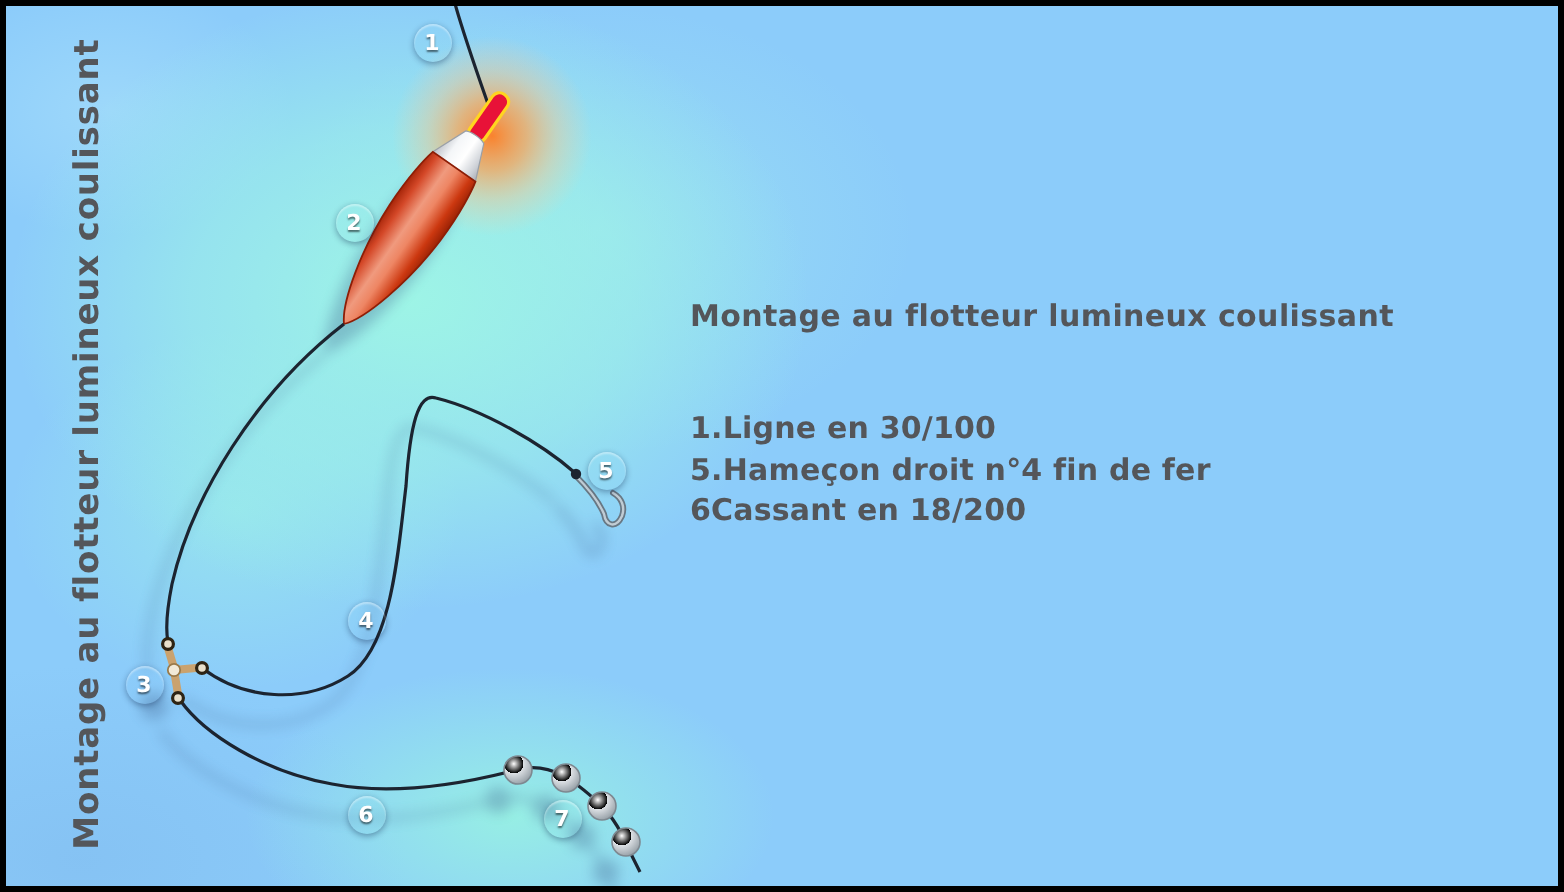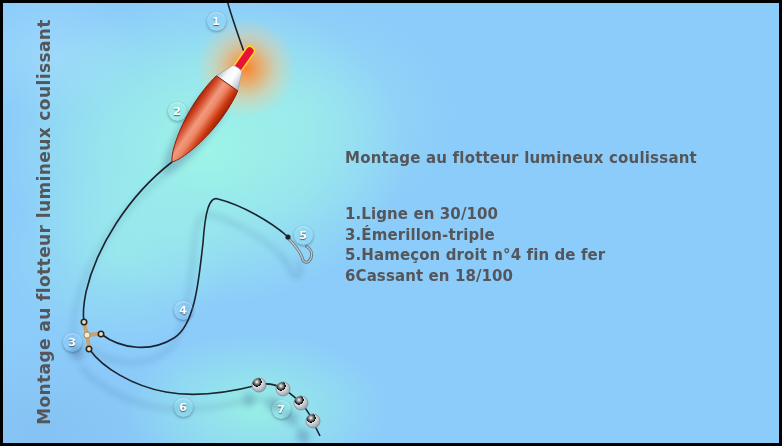--- a/index.html
+++ b/index.html
@@ -147,23 +147,22 @@
         <circle cx="313" cy="421" r="7" fill="url(#beadGrad)" stroke="#7e8890" stroke-width="0.8"></circle>
       </g>
     </svg>
 
     <div class="vertical-title">Montage au flotteur lumineux coulissant</div>
 
     <div class="legend">
       <div class="legend-title">Montage au flotteur lumineux coulissant</div>
       <div class="legend-items">
         <div class="legend-item">1.Ligne en 30/100</div>
-        <div class="legend-item">3.Émerillon-triple</div>
         <div class="legend-item">5.Hameçon droit n°4 fin de fer</div>
-        <div class="legend-item">6Cassant en 18/100</div>
+        <div class="legend-item">6Cassant en 18/200</div>
       </div>
     </div>
 
     <div class="marker" style="left:206.5px;top:11.5px">1</div>
     <div class="marker" style="left:167.5px;top:101.5px">2</div>
     <div class="marker" style="left:62.5px;top:332.5px">3</div>
     <div class="marker" style="left:173.5px;top:300.5px">4</div>
     <div class="marker" style="left:293.5px;top:225.5px">5</div>
     <div class="marker" style="left:173.5px;top:397.5px">6</div>
     <div class="marker" style="left:271.5px;top:399.5px">7</div>

